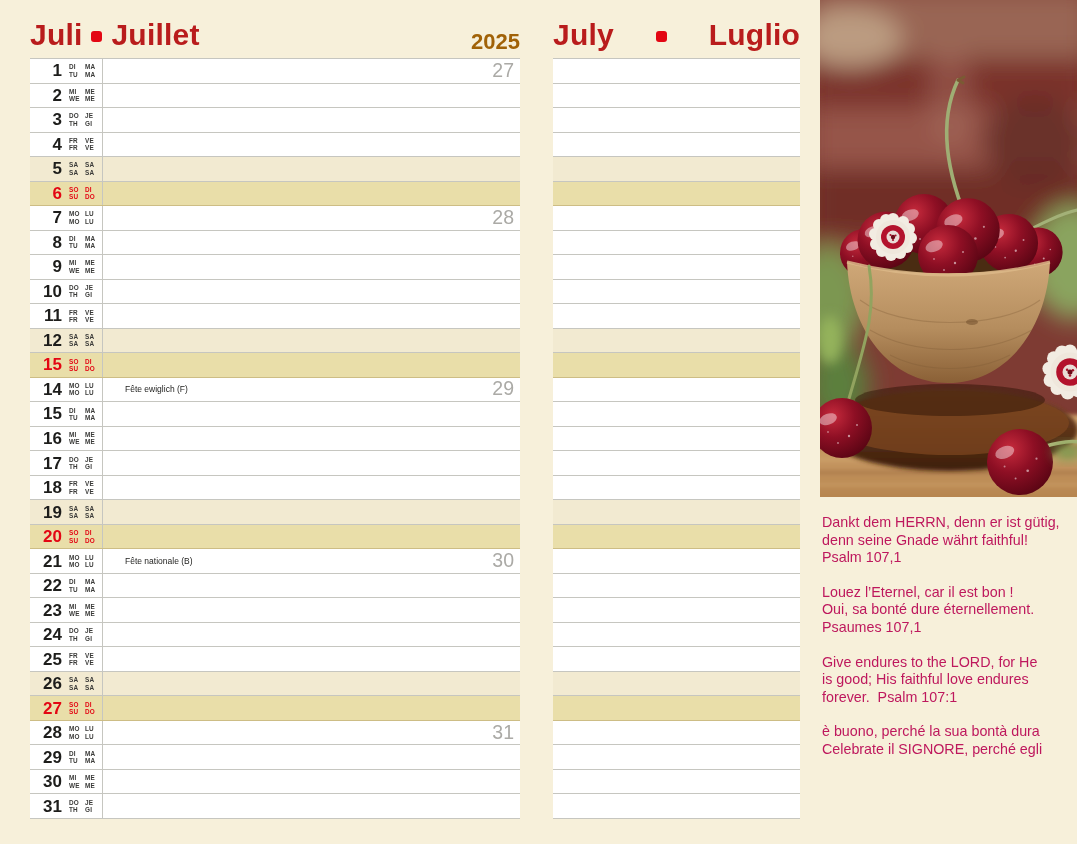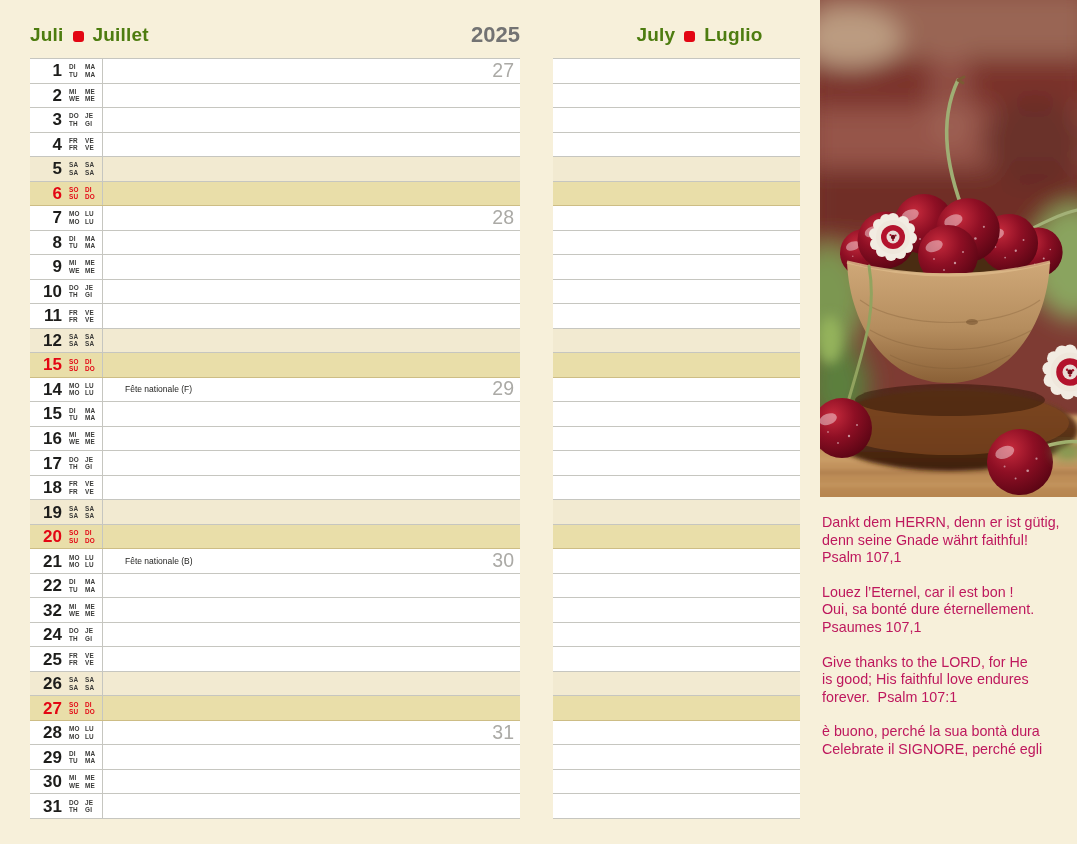--- a/index.html
+++ b/index.html
@@ -2,25 +2,25 @@
 <html><head>
 <meta charset="utf-8">
 <style>
   html,body{margin:0;padding:0}
   body{
     width:1077px;height:844px;position:relative;overflow:hidden;
     background:#f7f0da;
     font-family:"Liberation Sans",sans-serif;
   }
   .hdr{position:absolute;top:19px;height:32px;display:flex;align-items:center;
-       font-weight:bold;font-size:19px;color:#4d7c0f;letter-spacing:.2px}
+       font-weight:bold;font-size:30px;color:#b91c1c;letter-spacing:.2px}
   #hdr-left{left:30px}
-  #hdr-year{position:absolute;top:19px;height:32px;display:flex;align-items:center;
-       right:557px;font-weight:bold;font-size:22px;color:#737373}
-  #hdr-right{left:576px;width:247px;justify-content:center}
+  #hdr-year{position:absolute;top:26px;height:32px;display:flex;align-items:center;
+       right:557px;font-weight:bold;font-size:22px;color:#a16207}
+  #hdr-right{left:553px;width:247px;justify-content:space-between}
   .sq{width:11px;height:11px;border-radius:3px;background:#e30613;margin:3px 9px 0;flex:none}
 
   #cal{position:absolute;left:30px;top:58px;width:490px;height:760px;
        display:flex;flex-direction:column;border-top:1px solid #c6c6c0}
   .cal-row{flex:1;display:flex;background:#fff;border-bottom:1px solid #c6c6c0;box-sizing:border-box}
   .cal-row.saturday{background:#f2ead1}
   .cal-row.sunday{background:#e9dea9;border-bottom-color:#cdbd85}
   .day-cell{width:73px;flex:none;display:flex;align-items:center;
             border-right:1px solid #c6c6c0;box-sizing:border-box}
   .day-num{width:32px;text-align:right;font-weight:bold;font-size:17px;color:#1d1d1b;line-height:1}
@@ -262,21 +262,21 @@
     <div class="day-cell">
       <span class="day-num">14</span>
       <span class="abbrs">
         <span class="ab">MO</span>
         <span class="ab">LU</span>
         <span class="ab">MO</span>
         <span class="ab">LU</span>
       </span>
     </div>
     <div class="note-cell">
-      <span class="note-text">Fête nationale (F)</span>
+      <span class="note-text">Fête ewiglich (F)</span>
       <span class="week-num">29</span>
     </div>
   </div>
     <div class="cal-row weekday">
     <div class="day-cell">
       <span class="day-num">15</span>
       <span class="abbrs">
         <span class="ab">DI</span>
         <span class="ab">MA</span>
         <span class="ab">TU</span>
@@ -388,21 +388,21 @@
         <span class="ab">MA</span>
       </span>
     </div>
     <div class="note-cell">
       <span class="note-text"></span>
       <span class="week-num"></span>
     </div>
   </div>
     <div class="cal-row weekday">
     <div class="day-cell">
-      <span class="day-num">32</span>
+      <span class="day-num">23</span>
       <span class="abbrs">
         <span class="ab">MI</span>
         <span class="ab">ME</span>
         <span class="ab">WE</span>
         <span class="ab">ME</span>
       </span>
     </div>
     <div class="note-cell">
       <span class="note-text"></span>
       <span class="week-num"></span>
@@ -703,21 +703,21 @@
     <div class="vline">Dankt dem HERRN, denn er ist gütig,</div>
     <div class="vline">denn seine Gnade währt faithful!</div>
     <div class="vline">Psalm 107,1</div>
   </div>
   <div class="verse">
     <div class="vline">Louez l’Eternel, car il est bon !</div>
     <div class="vline">Oui, sa bonté dure éternellement.</div>
     <div class="vline">Psaumes 107,1</div>
   </div>
   <div class="verse">
-    <div class="vline">Give thanks to the LORD, for He</div>
+    <div class="vline">Give endures to the LORD, for He</div>
     <div class="vline">is good; His faithful love endures</div>
     <div class="vline">forever.  Psalm 107:1</div>
   </div>
   <div class="verse">
     <div class="vline">è buono, perché la sua bontà dura</div>
     <div class="vline">Celebrate il SIGNORE, perché egli</div>
   </div>
 </div>
 
 </body></html>

